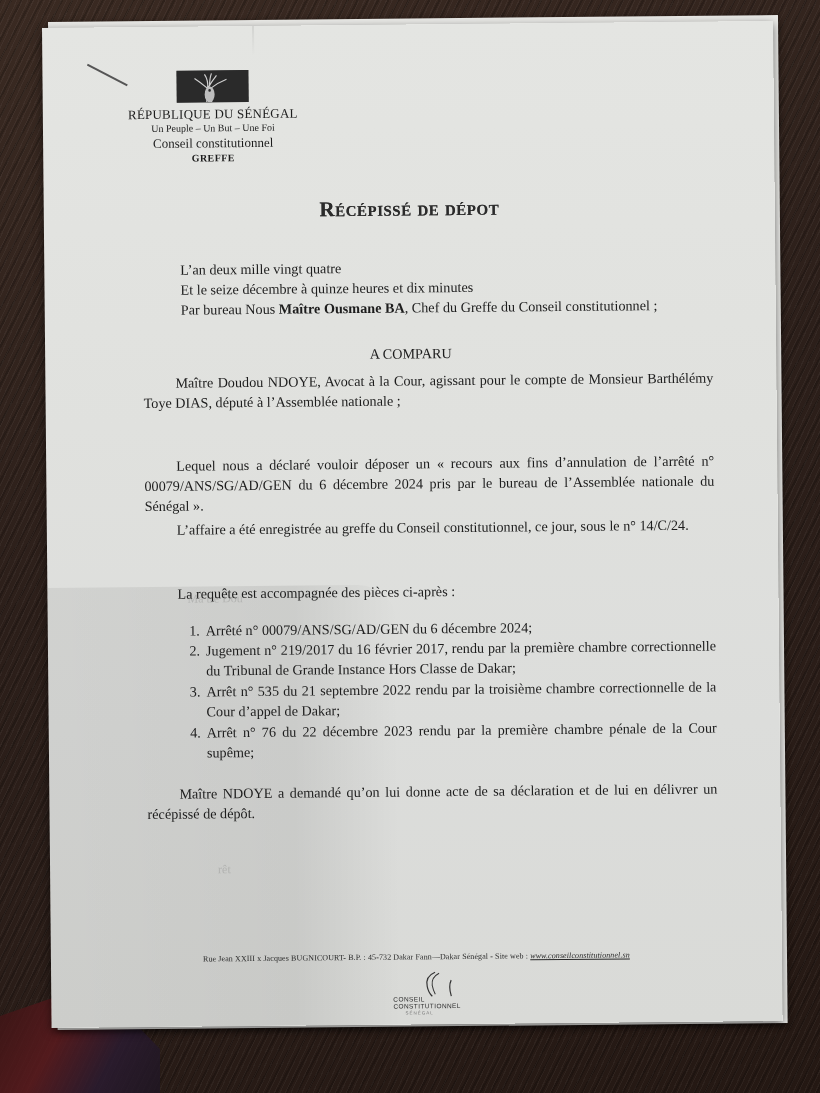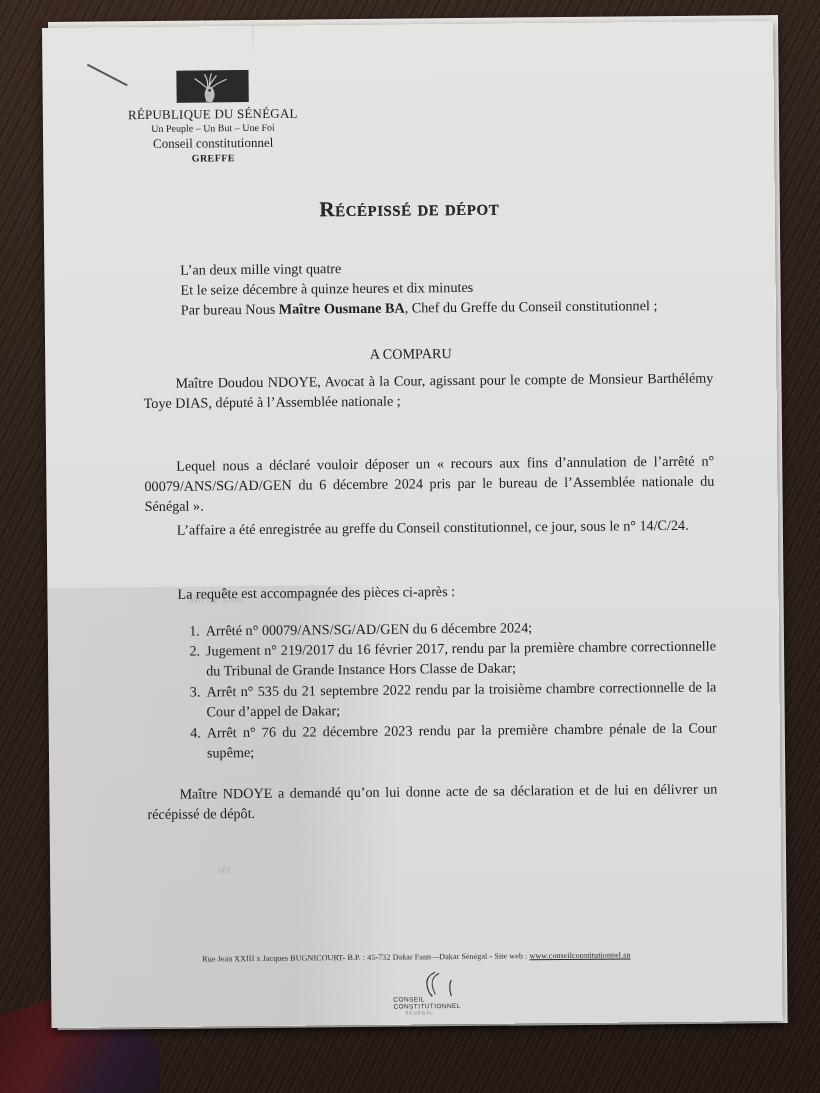--- a/index.html
+++ b/index.html
@@ -185,21 +185,21 @@
     .footer {
       position: absolute;
       top: 928px;
       left: 0;
       width: 100%;
       text-align: center;
       font-size: 8px;
       color: #2a2a2a;
       letter-spacing: 0.1px;
     }
-    .footer .url { text-decoration: underline; }
+    .footer .url { text-decoration: underline; font-style: italic; }
     .footer-logo {
       position: absolute;
       top: 946px;
       left: 330px;
       width: 110px;
       height: 50px;
       text-align: left;
     }
     .footer-logo svg { position: absolute; left: 40px; top: 0; }
     .footer-logo .l1, .footer-logo .l2 {

